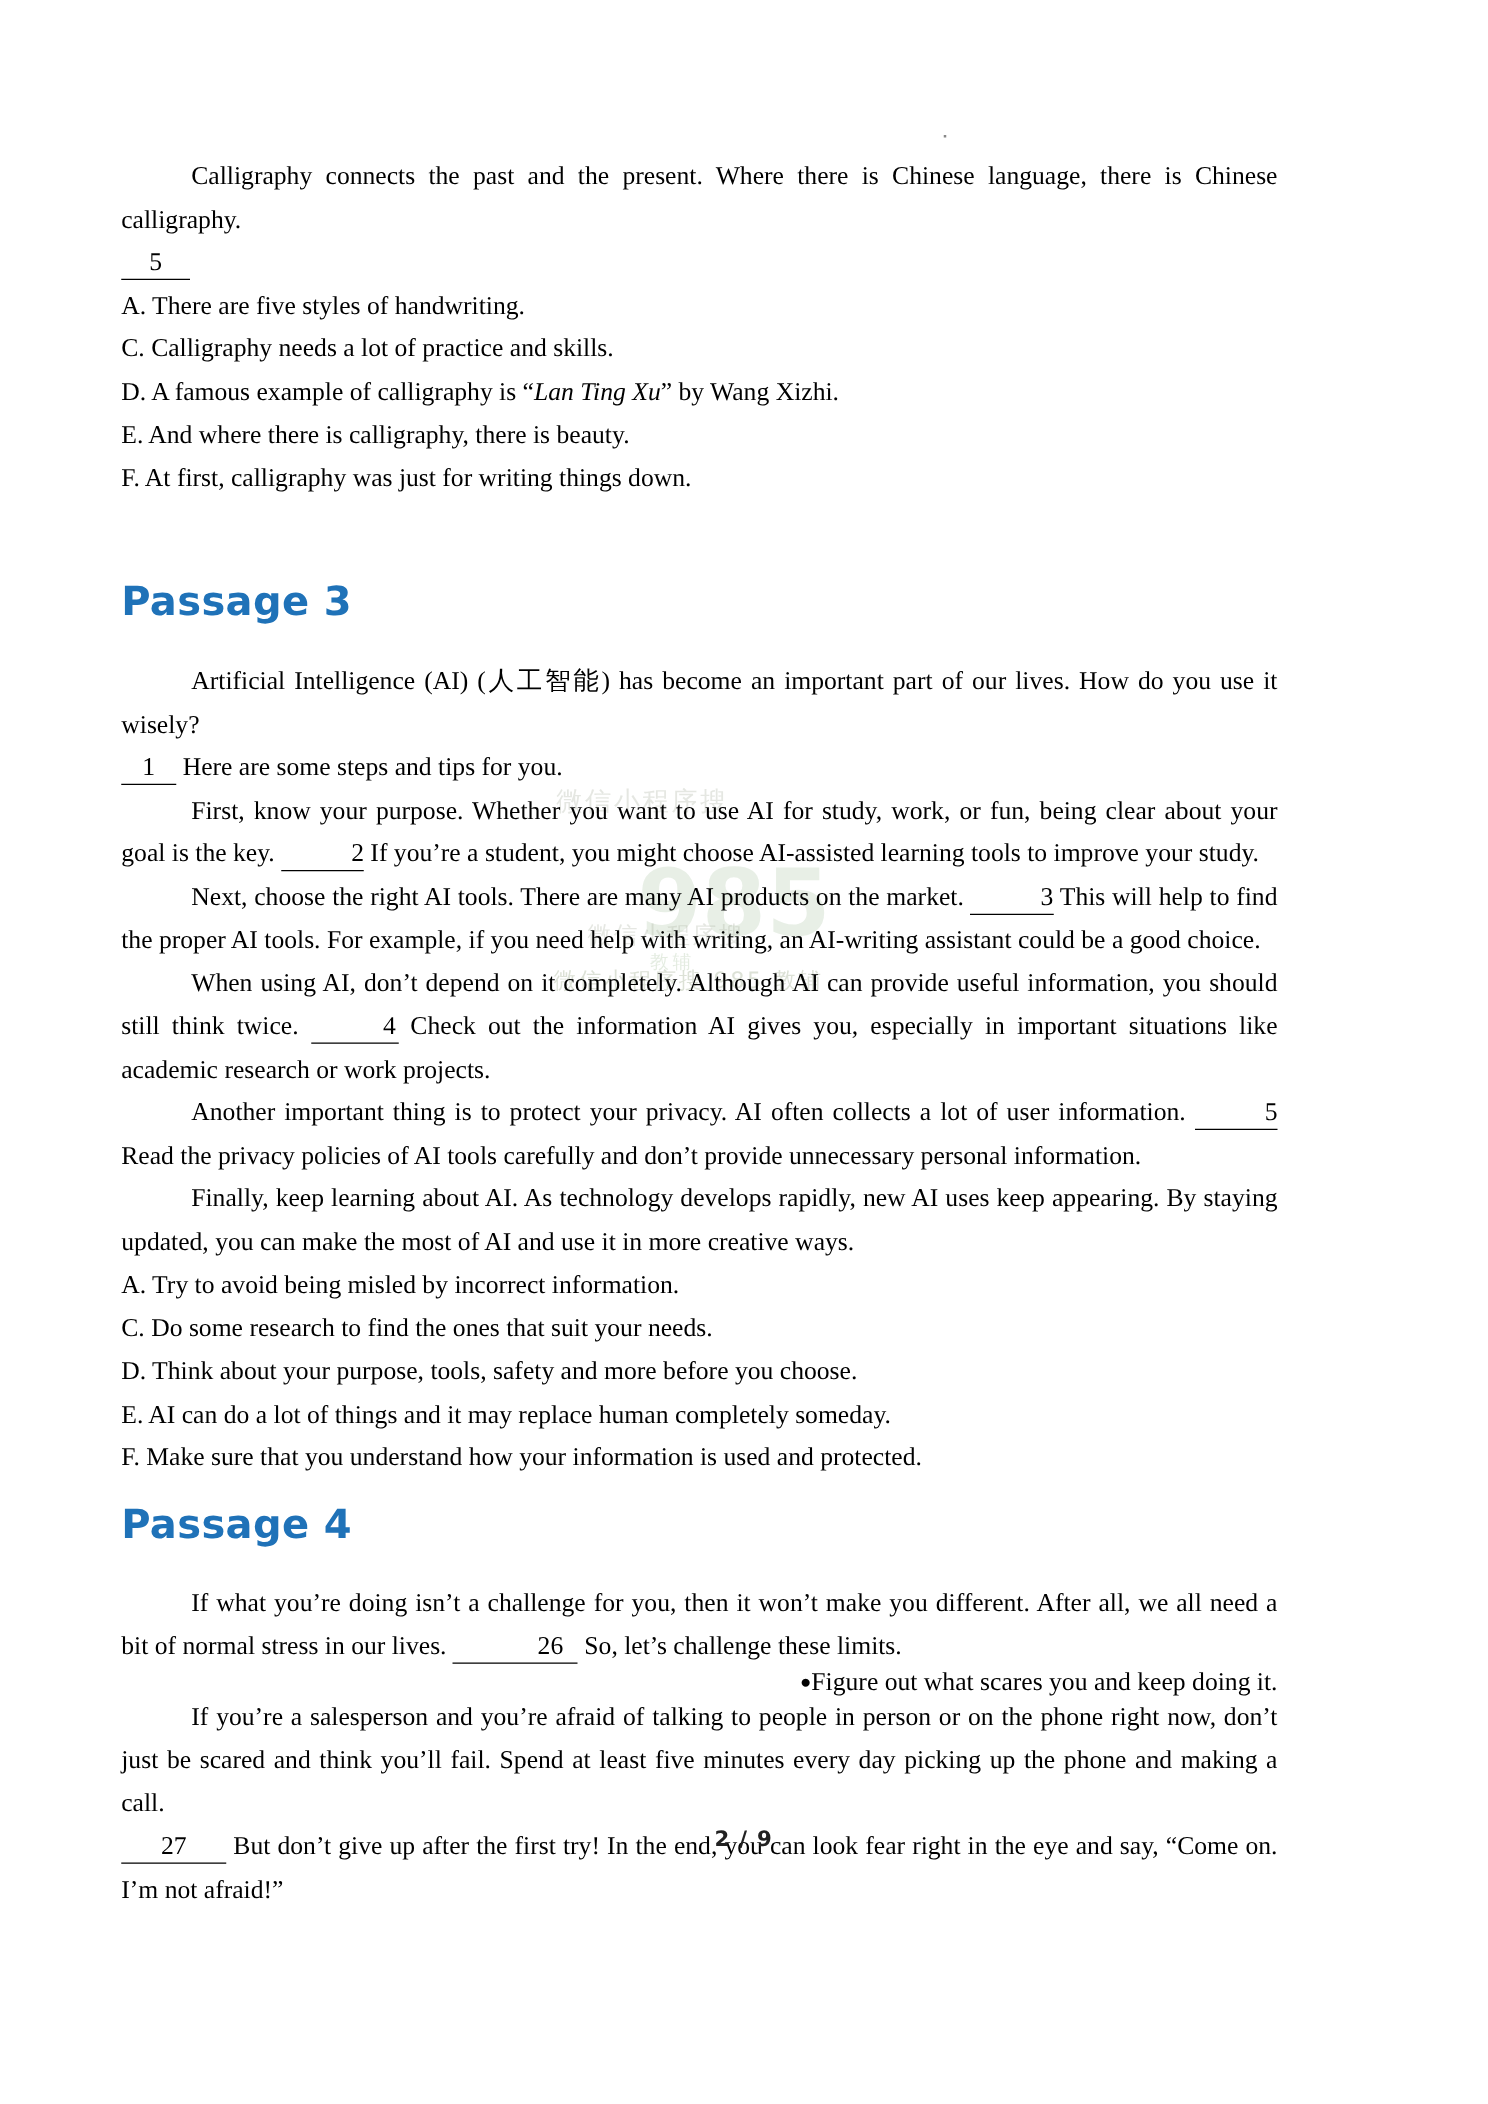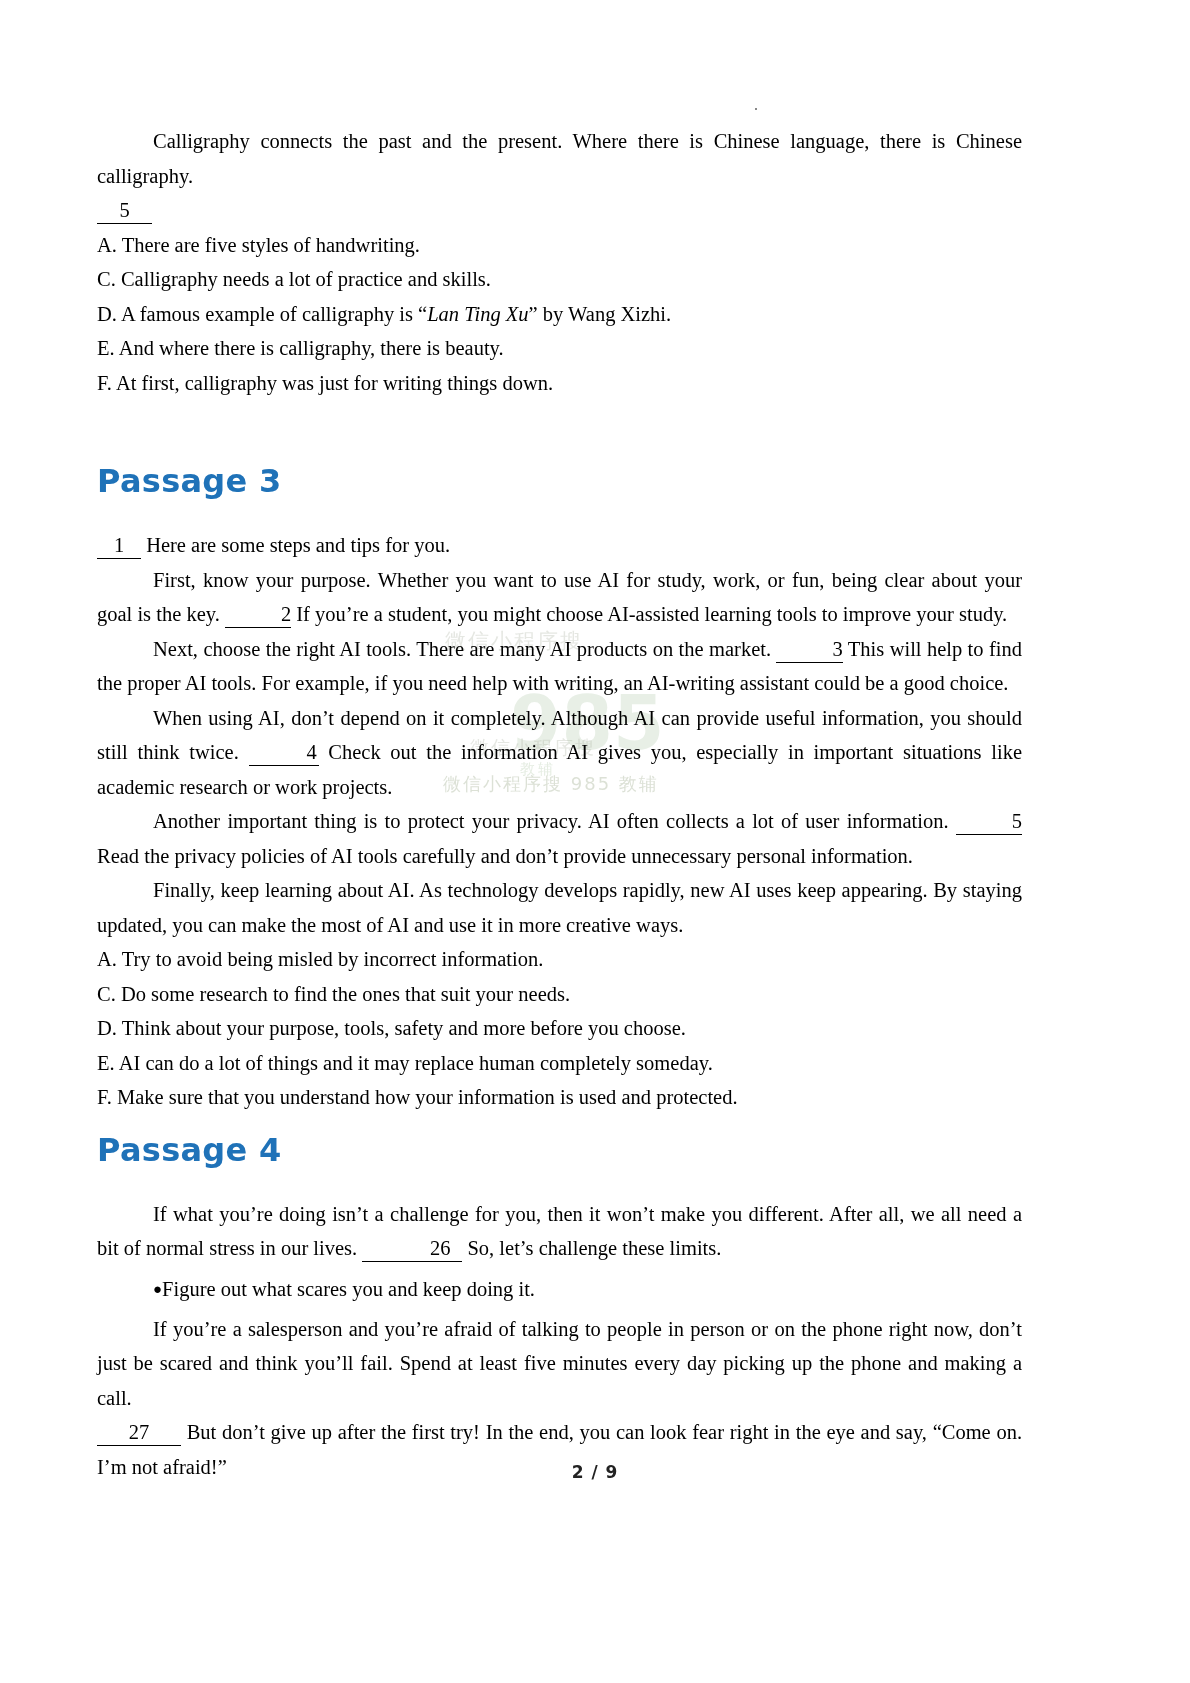--- a/index.html
+++ b/index.html
@@ -110,22 +110,23 @@
   }
   .italic { font-style: italic; }
 
   .spacer-xl { height: 62px; }
   .spacer-m  { height: 28px; }
   .spacer-s  { height: 16px; }
 
   .bullet-line {
     margin: 0;
     font-size: 20.5px;
-    line-height: 46px;
+    line-height: 22px;
     text-indent: 56px;
+    text-align: right;
   }
   .bdot {
     font-size: 15px;
     vertical-align: 2px;
   }
 
   .footer {
     position: absolute;
     left: 0;
     right: 0;
@@ -167,20 +168,21 @@
       <p class="opt"><span>D. A famous example of calligraphy is “</span><span class="italic">Lan Ting Xu</span><span>” by Wang Xizhi.</span></p>
       <p class="opt">E. And where there is calligraphy, there is beauty.</p>
       <p class="opt">F. At first, calligraphy was just for writing things down.</p>
 
       <div class="spacer-xl"></div>
 
       <div class="passage-title">Passage 3</div>
 
       <div class="spacer-m"></div>
 
+      <p class="para indent"><span>Artificial Intelligence (AI) (人工智能) has become an important part of our lives. How do you use it wisely?</span></p>
       <p class="para"><span class="blank b-w44">1</span> <span>Here are some steps and tips for you.</span></p>
 
       <p class="para indent"><span>First, know your purpose. Whether you want to use AI for study, work, or fun, being clear about your goal is the key.</span> <span class="blank b-w58">2</span> <span>If you’re a student, you might choose AI-assisted learning tools to improve your study.</span></p>
 
       <p class="para indent"><span>Next, choose the right AI tools. There are many AI products on the market.</span> <span class="blank b-w58">3</span> <span>This will help to find the proper AI tools. For example, if you need help with writing, an AI-writing assistant could be a good choice.</span></p>
 
       <p class="para indent"><span>When using AI, don’t depend on it completely. Although AI can provide useful information, you should still think twice.</span> <span class="blank b-w70">4</span> <span>Check out the information AI gives you, especially in important situations like academic research or work projects.</span></p>
 
       <p class="para indent"><span>Another important thing is to protect your privacy. AI often collects a lot of user information.</span> <span class="blank b-w58">5</span> <span>Read the privacy policies of AI tools carefully and don’t provide unnecessary personal information.</span></p>
 

